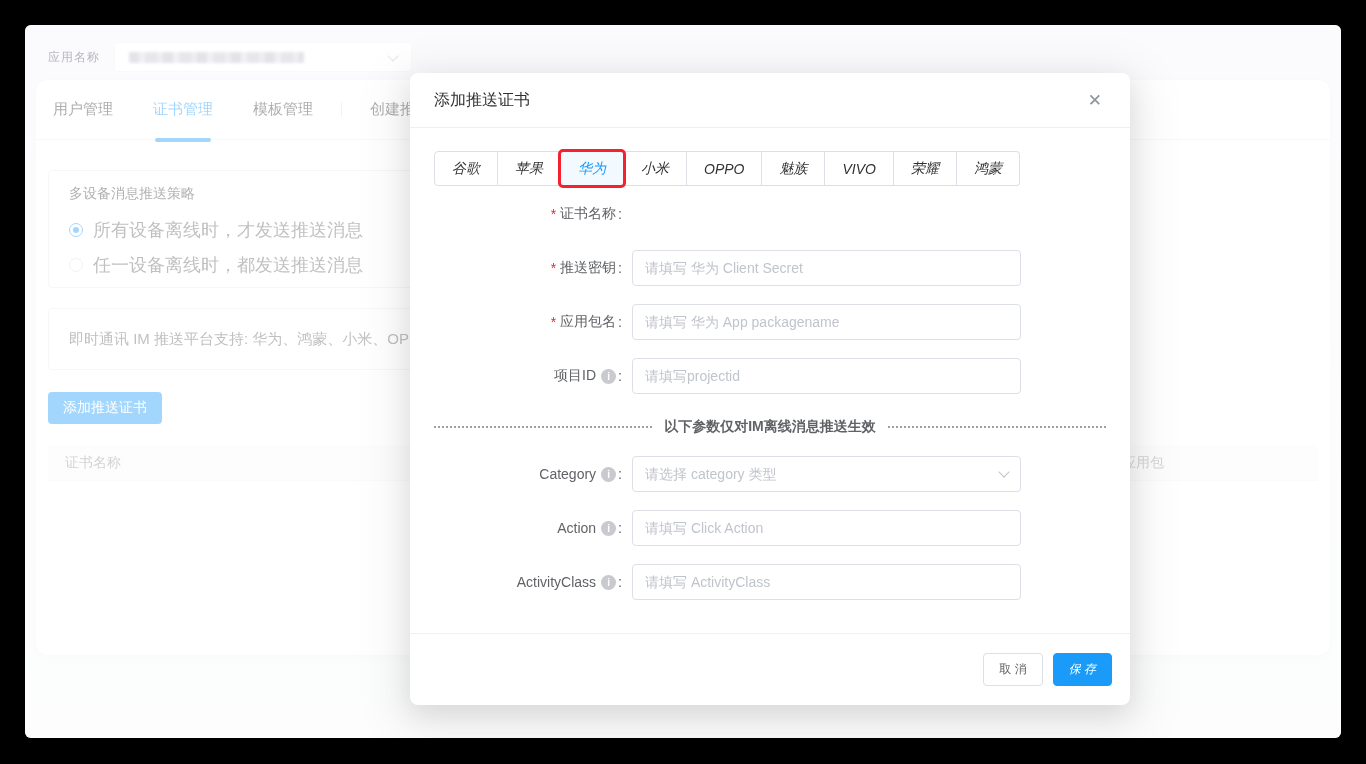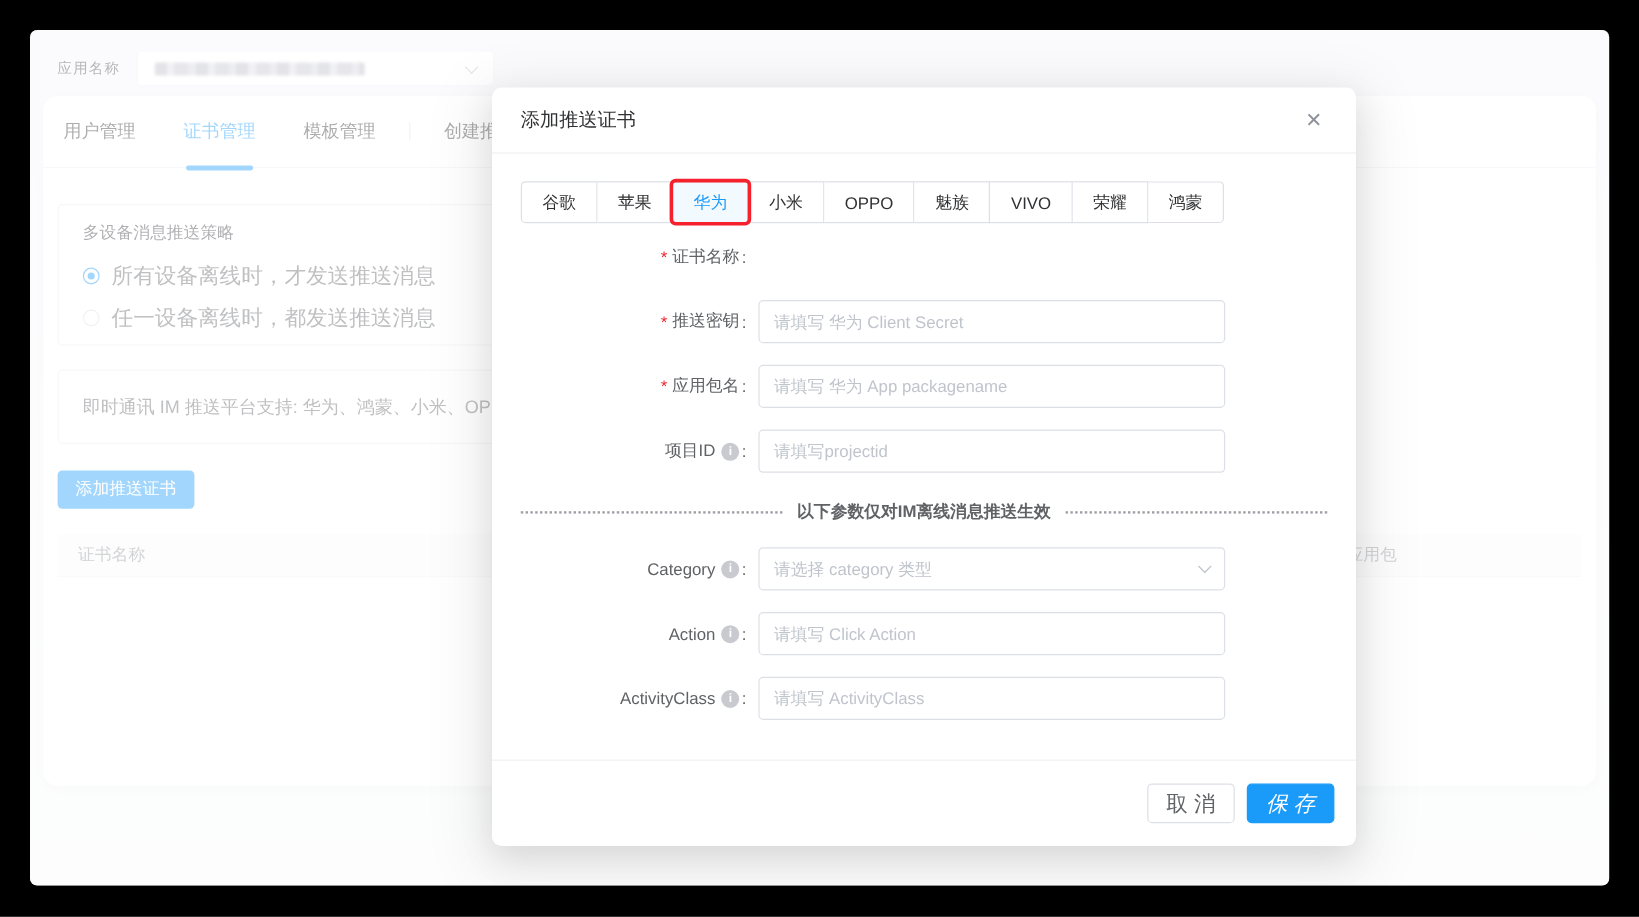--- a/index.html
+++ b/index.html
@@ -61,42 +61,42 @@
     background:#fff; border-radius:8px; z-index:100;
     box-shadow:0 12px 48px 16px rgba(0,0,0,.06), 0 9px 28px rgba(0,0,0,.1);
   }
   .modal-header { height:55px; display:flex; align-items:center; justify-content:space-between; padding:0 24px; border-bottom:1px solid #f0f0f0; }
   .modal-title { font-size:16px; color:#303133; font-weight:500; }
   .close-btn { background:none; border:none; font-size:17px; color:#8f939a; cursor:pointer; line-height:1; padding:4px; font-family:inherit; }
   .modal-body { padding:23px 24px 0; }
   .platform-group { display:inline-flex; }
   .seg {
     height:35px; padding:0 17px; display:flex; align-items:center; font-size:14px; color:#303133;
-    background:#fff; border:1px solid #dcdfe6; border-left:none; cursor:pointer;
+    background:#fff; border:1px solid #dcdfe6; border-left:none; cursor:pointer;font-style:italic;
   }
   .seg:first-child { border-left:1px solid #dcdfe6; border-radius:4px 0 0 4px; }
   .seg:last-child { border-radius:0 4px 4px 0; }
   .seg.selected { color:#1a9af9; background:#f2f9ff; position:relative; }
   .annotation { position:absolute; inset:-3px; border:3px solid #f5222d; border-radius:5px; pointer-events:none; z-index:5; }
   .form { margin-top:10px; }
   .form-row { display:flex; align-items:center; height:36px; margin-bottom:18px; }
   .form-label { width:198px; display:flex; justify-content:flex-end; align-items:center; font-size:14px; color:#606266; padding-right:10px; }
   .req { color:#f5222d; margin-right:4px; }
   .info-icon { width:15px; height:15px; border-radius:50%; background:#c8cad0; color:#fff; font-size:10px; font-weight:bold; display:inline-flex; align-items:center; justify-content:center; margin-left:5px; cursor:pointer; }
   .colon { margin-left:2px; }
   .form-input { width:389px; height:36px; border:1px solid #dcdfe6; border-radius:4px; padding:0 12px; font-size:14px; color:#606266; outline:none; background:#fff; font-family:inherit; }
   .form-input::placeholder { color:#c0c4cc; }
   .select-wrap { position:relative; width:389px; }
   .select-wrap .form-input { width:100%; padding-right:30px; cursor:pointer; }
   .select-chev { position:absolute; right:13px; top:12px; width:8px; height:8px; border-right:1.5px solid #c0c4cc; border-bottom:1.5px solid #c0c4cc; transform:rotate(45deg); pointer-events:none; }
   .divider-row { display:flex; align-items:center; gap:12px; height:30px; margin-bottom:14px; }
   .dots { flex:1; border-top:2px dotted #9ea0a6; height:0; }
   .divider-text { font-size:14px; font-weight:bold; color:#606266; }
   .modal-footer { position:absolute; left:0; right:0; bottom:0; height:72px; border-top:1px solid #f0f0f0; display:flex; align-items:center; justify-content:flex-end; gap:10px; padding:0 18px; }
-  .btn { height:33px; padding:0 15px; border-radius:4px; font-size:18px; cursor:pointer; font-family:inherit; }
+  .btn { height:33px; padding:0 15px; border-radius:4px; font-size:12px; cursor:pointer; font-family:inherit; }
   .btn-cancel { background:#fff; border:1px solid #dcdfe6; color:#606266; }
   .btn-save { background:#1a9af9; border:1px solid #1a9af9; color:#fff;font-style:italic; }
 </style>
 </head>
 <body>
 
 <div class="viewport">
 
   <div class="app-header">
     <span class="app-name-label">应用名称</span>

